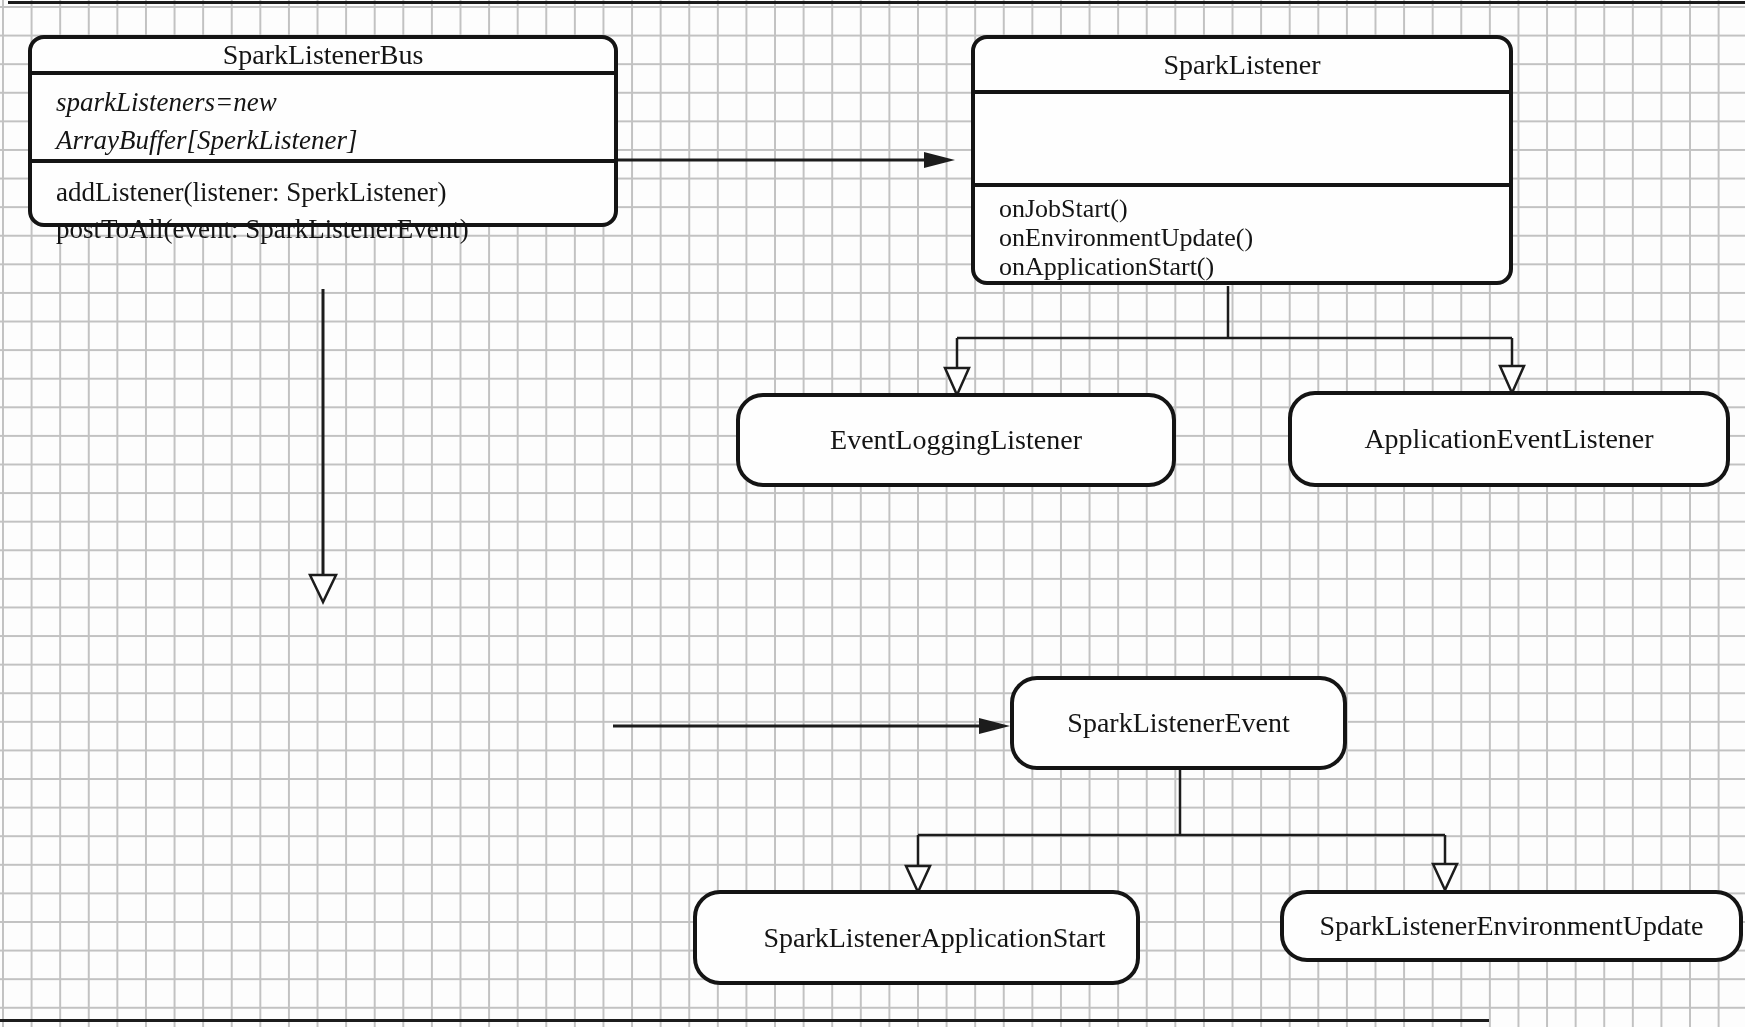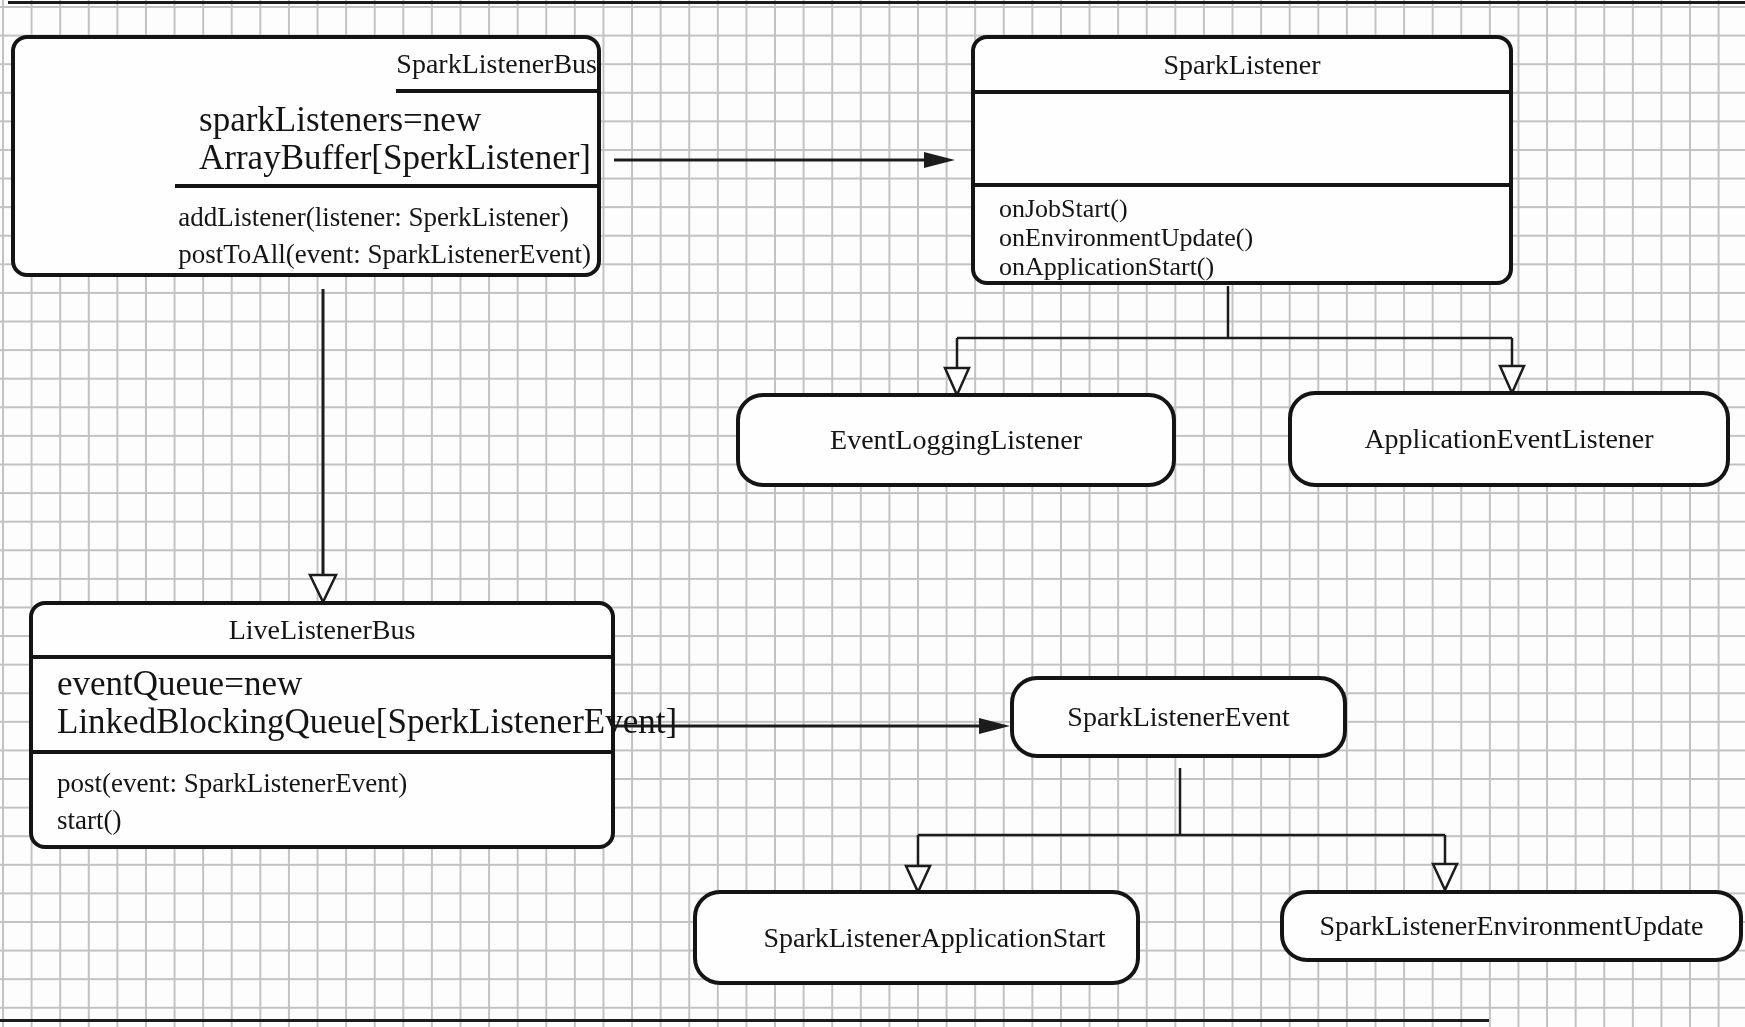--- a/index.html
+++ b/index.html
@@ -29,22 +29,23 @@
   .uml-title{
     box-sizing:border-box;
     border-bottom:4px solid #141414;
     display:flex;align-items:center;justify-content:center;
     font-size:28px;
   }
   .uml-attrs{
     box-sizing:border-box;
     border-bottom:4px solid #141414;
     padding:8px 6px 0 24px;
-    font-size:35px;line-height:38px;
+    font-size:27px;line-height:38px;
     white-space:nowrap;
+    font-style:italic;
   }
   .uml-methods{
     flex:1;
     padding:11px 6px 0 24px;
     font-size:27px;line-height:37px;
     white-space:nowrap;
   }
   .uml-methods.lh-tight{padding-top:7px;font-size:26px;line-height:29px;}
   .leaf-box{
     position:absolute;
@@ -78,21 +79,21 @@
     <polygon points="1512,393 1500,366 1524,366" fill="#fefefe" stroke="#1c1c1c" stroke-width="2.5"></polygon>
 
     <line x1="613" y1="726" x2="985" y2="726" stroke="#1c1c1c" stroke-width="3"></line>
     <polygon points="1010,726 979,718 979,734" fill="#1c1c1c"></polygon>
 
     <path d="M1180,768 V835 M918,835 H1445 M918,835 V866 M1445,835 V864" fill="none" stroke="#1c1c1c" stroke-width="2.5"></path>
     <polygon points="918,892 906,866 930,866" fill="#fefefe" stroke="#1c1c1c" stroke-width="2.5"></polygon>
     <polygon points="1445,890 1433,864 1457,864" fill="#fefefe" stroke="#1c1c1c" stroke-width="2.5"></polygon>
   </svg>
 
-  <div class="uml-box" style="left:11px;top:35px;width:590px;height:242px;align-items:flex-end;">
+  <div class="uml-box" style="left:28px;top:35px;width:590px;height:192px;">
     <div class="uml-title" style="height:55px;">SparkListenerBus</div>
     <div class="uml-attrs" style="height:97px;">
       <div>sparkListeners=new</div>
       <div>ArrayBuffer[SperkListener]</div>
     </div>
     <div class="uml-methods">
       <div>addListener(listener: SperkListener)</div>
       <div>postToAll(event: SparkListenerEvent)</div>
     </div>
   </div>
@@ -100,35 +101,24 @@
   <div class="uml-box" style="left:955px;top:35px;width:542px;height:250px;margin-left:16px;">
     <div class="uml-title" style="height:56px;">SparkListener</div>
     <div class="uml-attrs" style="height:94px;"></div>
     <div class="uml-methods lh-tight">
       <div>onJobStart()</div>
       <div>onEnvironmentUpdate()</div>
       <div>onApplicationStart()</div>
     </div>
   </div>
 
-  <div class="uml-box" style="left:29px;top:601px;width:586px;height:248px;">
-    <div class="uml-title" style="height:54px;">LiveListenerBus</div>
-    <div class="uml-attrs" style="height:95px;padding-top:6px;">
-      <div>eventQueue=new</div>
-      <div>LinkedBlockingQueue[SperkListenerEvent]</div>
-    </div>
-    <div class="uml-methods">
-      <div>post(event: SparkListenerEvent)</div>
-      <div>start()</div>
-    </div>
-  </div>
 
   <div class="leaf-box" style="left:736px;top:393px;width:440px;height:94px;">EventLoggingListener</div>
 
   <div class="leaf-box" style="left:1288px;top:391px;width:442px;height:96px;">ApplicationEventListener</div>
 
-  <div class="leaf-box" style="left:1010px;top:676px;width:337px;height:82px;text-align:center;">SparkListenerEvent</div>
+  <div class="leaf-box" style="left:1010px;top:676px;width:337px;height:94px;text-align:center;">SparkListenerEvent</div>
 
   <div class="leaf-box" style="left:693px;top:890px;width:447px;height:95px;padding-left:36px;">SparkListenerApplicationStart</div>
 
   <div class="leaf-box" style="left:1280px;top:890px;width:463px;height:72px;">SparkListenerEnvironmentUpdate</div>
 
 </div>
 
 </body></html>

